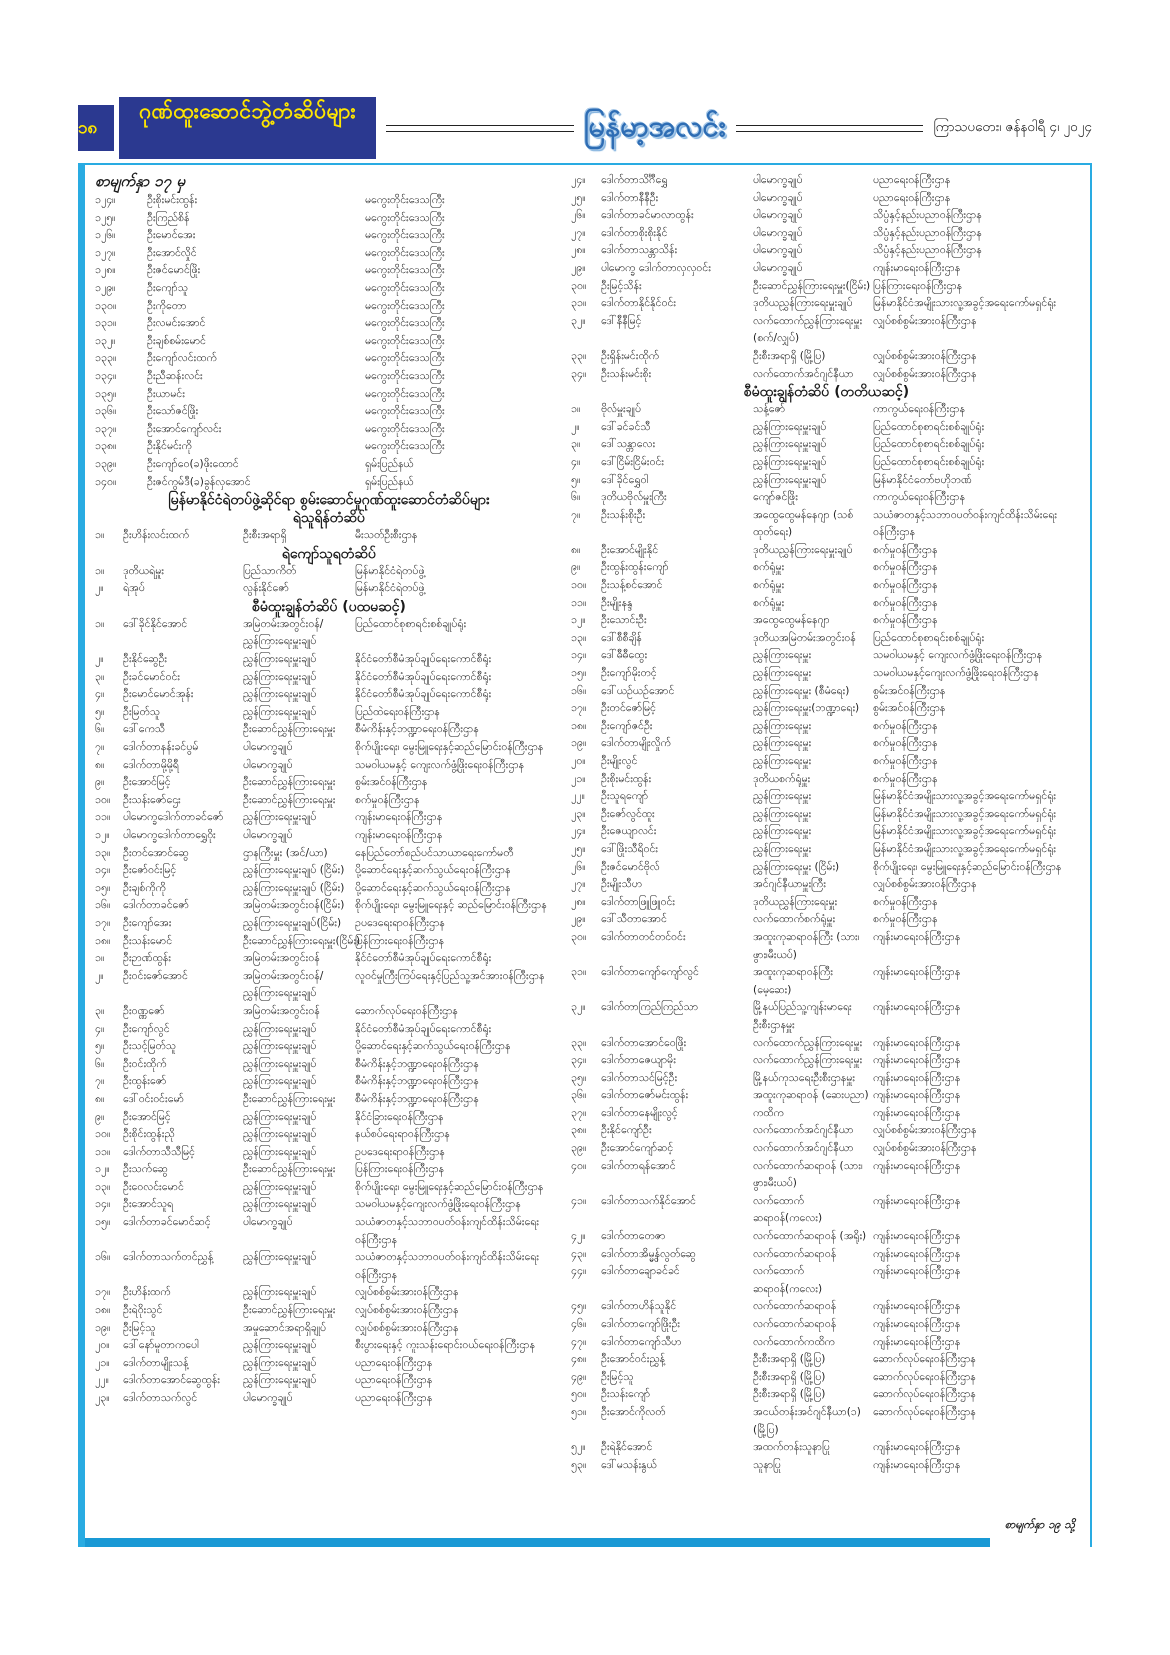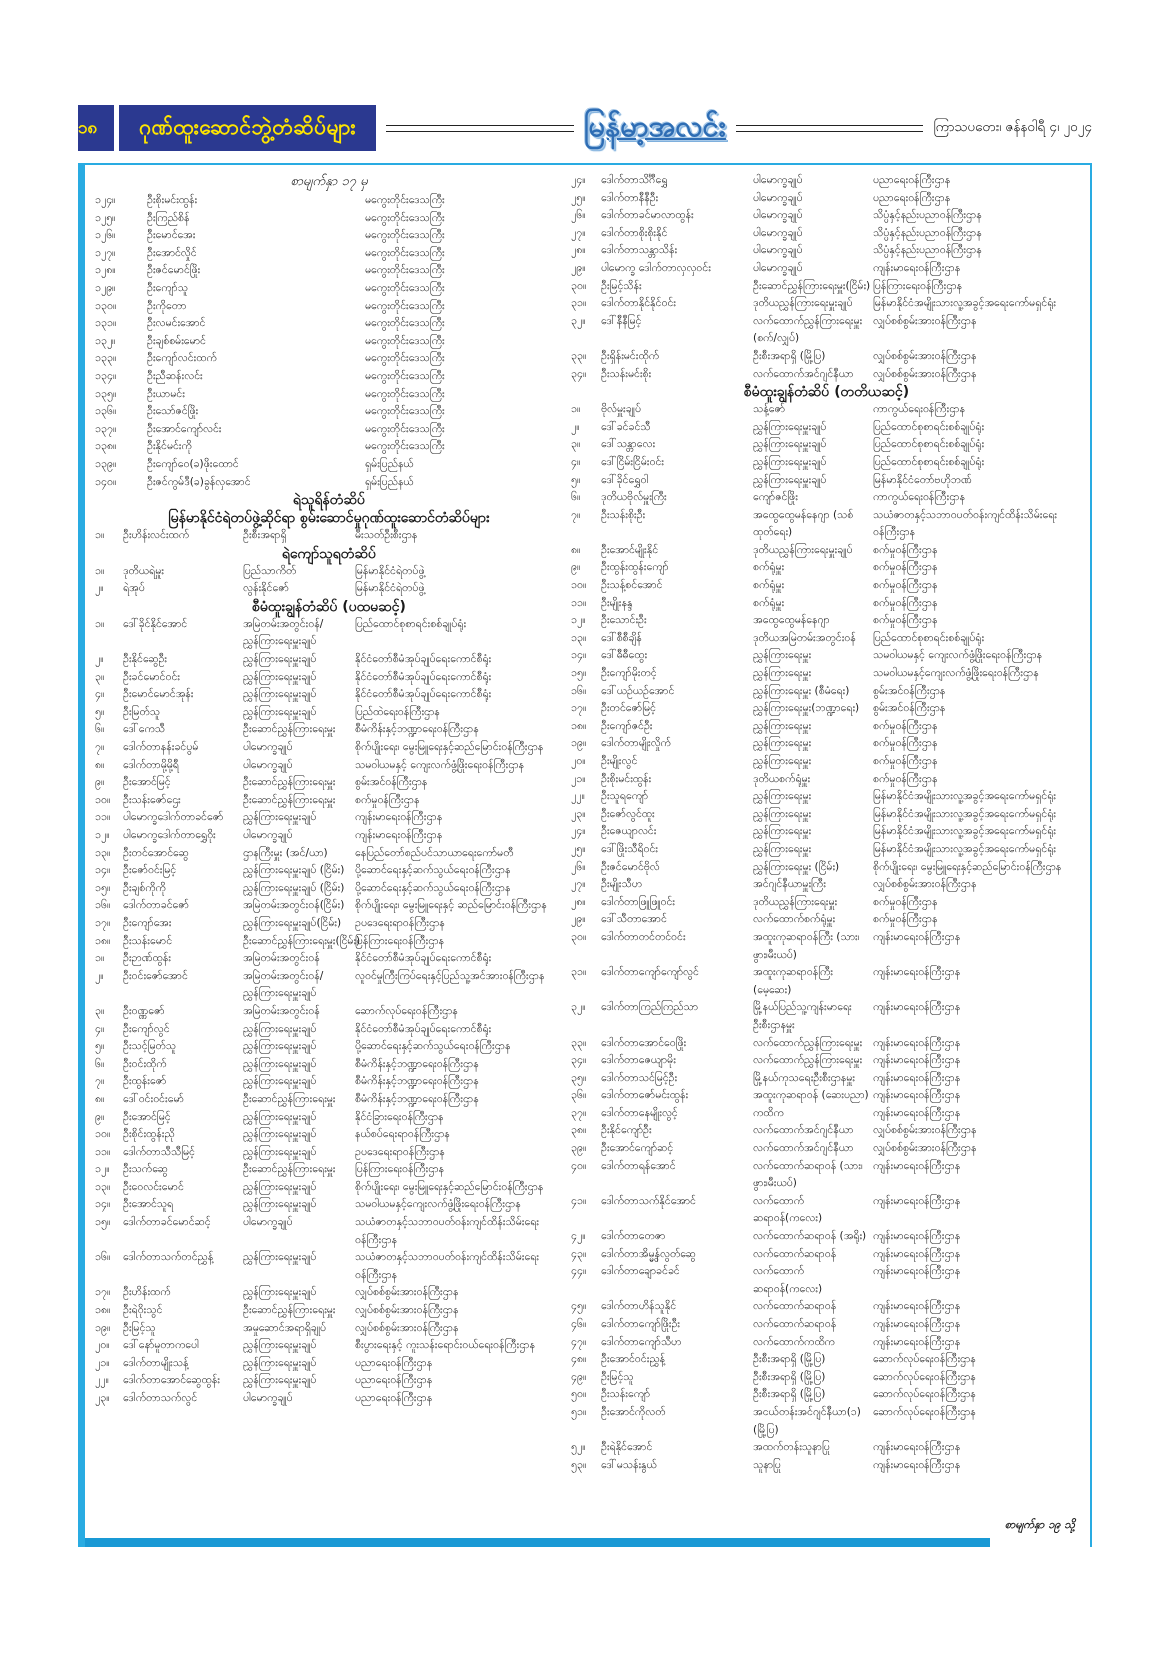--- a/index.html
+++ b/index.html
@@ -5,34 +5,34 @@
   html,body{margin:0;padding:0;background:#e8e8e8;}
   .page{width:1170px;height:1655px;background:#ffffff;margin:0 auto;position:relative;
         font-family:"DejaVu Sans",sans-serif;color:#1a1a1a;box-sizing:border-box;
         padding:103px 78px 0 78px;}
   
   .hdr{display:flex;align-items:center;height:50px;}
   .pagenum-box{background:#2b3990;color:#ffe600;font-weight:bold;font-size:17px;
         width:36px;height:46px;display:flex;align-items:center;justify-content:flex-start;
         margin-right:5px;flex:0 0 auto;}
   .banner{background:#2b3990;color:#ffe600;font-weight:bold;font-size:21px;
-        height:46px;display:flex;align-items:center;padding:0 20px;flex:0 0 auto;
+        height:62px;display:flex;align-items:flex-start;padding:0 20px;flex:0 0 auto;
         letter-spacing:.5px;}
   .dline{flex:1;height:5px;border-top:1.5px solid #222;border-bottom:1.5px solid #222;margin:0 10px;}
   .logo{font-size:29px;font-weight:bold;color:#2e6db4;flex:0 0 auto;
-        text-shadow:1px 1px 0 #a8c9e8, -1px -1px 0 #a8c9e8, 2px 2px 1px #7fb0dd;text-decoration:underline;}
+        text-shadow:1px 1px 0 #a8c9e8, -1px -1px 0 #a8c9e8, 2px 2px 1px #7fb0dd;}
   .dateline{font-size:13.5px;color:#111;flex:0 0 auto;white-space:nowrap;}
   
   .content-box{margin-top:10px;height:1384px;border:2px solid #29abe2;border-left-width:7px;
         border-bottom:none;display:flex;flex-direction:column;box-sizing:border-box;}
   .cols{display:flex;flex:1;padding:6px 8px 0 10px;overflow:hidden;}
   .col{display:flex;flex-direction:column;}
   .col-left{flex:0 0 468px;}
   .col-right{flex:1;padding-left:8px;}
-  .lead-note{font-style:italic;font-weight:normal;font-size:13px;line-height:20px;text-align:center;}
+  .lead-note{font-style:italic;font-weight:bold;font-size:15px;line-height:20px;}
   .sec-header{text-align:center;font-weight:bold;font-size:14px;line-height:18px;}
   .row{display:grid;font-size:10.6px;line-height:17.6px;}
   .row3{grid-template-columns:52px 218px 1fr;}
   .col-left .row4{grid-template-columns:28px 120px 112px 1fr;}
   .col-right .row4{grid-template-columns:30px 152px 120px 1fr;}
   .row span{display:block;padding-right:4px;}
   
   .box-footer{display:flex;align-items:flex-end;height:34px;flex:0 0 auto;}
   .bottom-bar{height:9px;background:#1999d5;flex:0 0 905px;}
   .cont-to{margin-left:auto;font-style:italic;font-weight:bold;font-size:11px;
@@ -138,22 +138,22 @@
           <div class="row row3">
             <span>၁၃၉။</span>
             <span>ဦးကျော်ဝေ(ခ)ဖိုးထောင်</span>
             <span>ရှမ်းပြည်နယ်</span>
           </div>
           <div class="row row3">
             <span>၁၄၀။</span>
             <span>ဦးဇင်ကွမ်ဒီ(ခ)ခွန်လှအောင်</span>
             <span>ရှမ်းပြည်နယ်</span>
           </div>
+          <div class="sec-header">မြန်မာနိုင်ငံရဲတပ်ဖွဲ့ဆိုင်ရာ စွမ်းဆောင်မှုဂုဏ်ထူးဆောင်တံဆိပ်များ</div>
           <div class="sec-header">ရဲသူရိန်တံဆိပ်</div>
-          <div class="sec-header">မြန်မာနိုင်ငံရဲတပ်ဖွဲ့ဆိုင်ရာ စွမ်းဆောင်မှုဂုဏ်ထူးဆောင်တံဆိပ်များ</div>
           <div class="row row4">
             <span>၁။</span>
             <span>ဦးဟိန်းလင်းထက်</span>
             <span>ဦးစီးအရာရှိ</span>
             <span>မီးသတ်ဦးစီးဌာန</span>
           </div>
           <div class="sec-header">ရဲကျော်သူရတံဆိပ်</div>
           <div class="row row4">
             <span>၁။</span>
             <span>ဒုတိယရဲမှူး</span>

